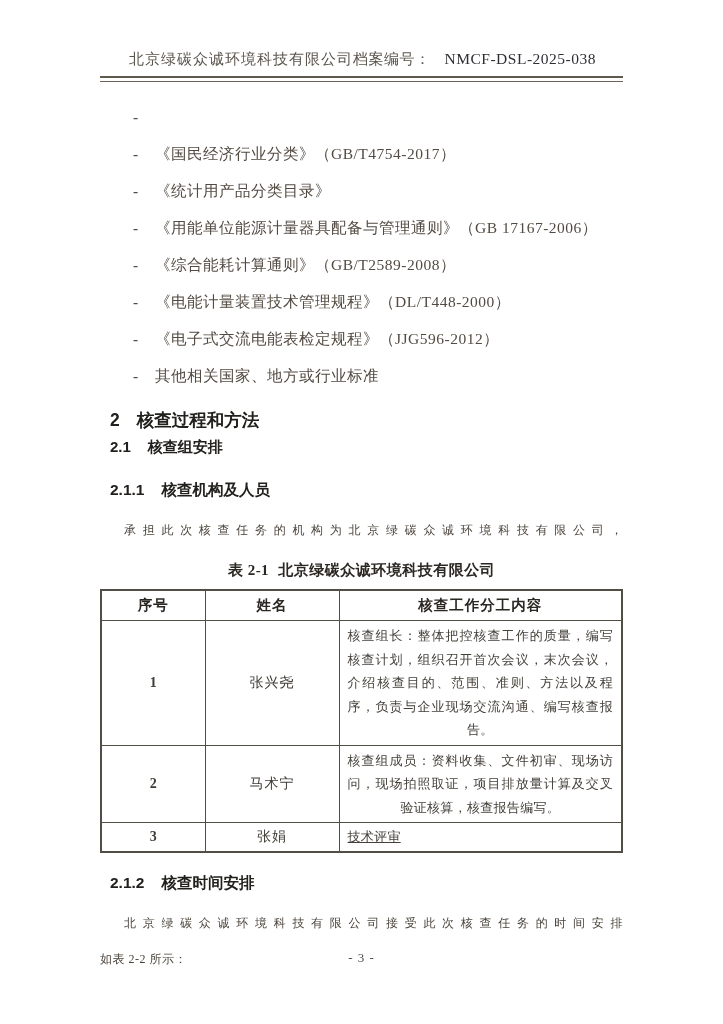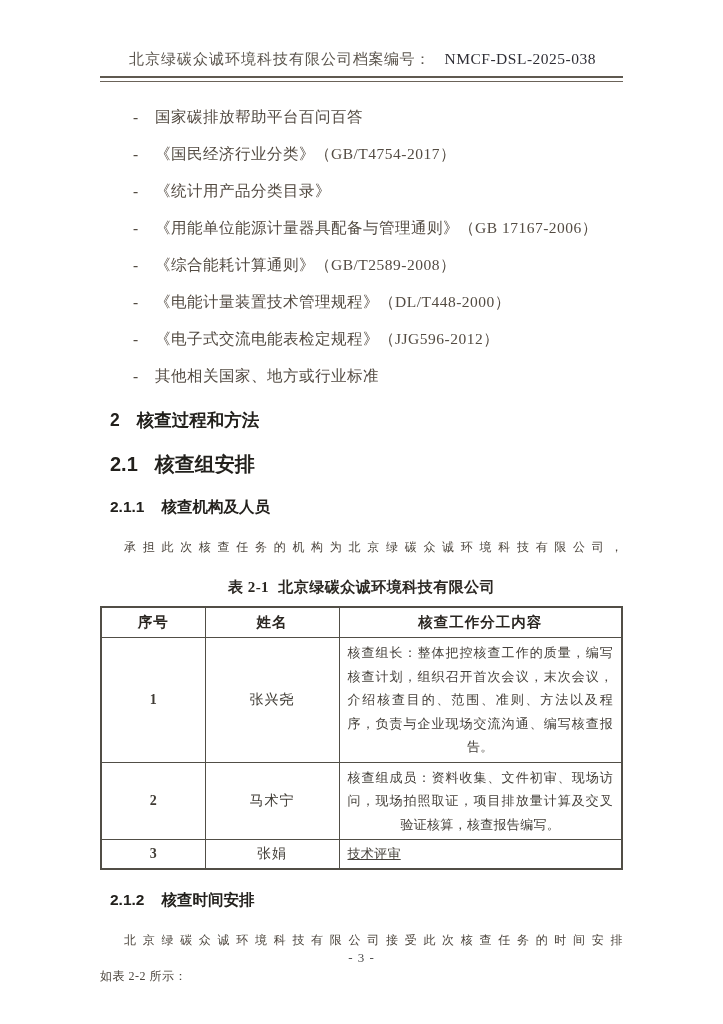--- a/index.html
+++ b/index.html
@@ -38,21 +38,21 @@
     line-height:37px;font-size:15.5px;color:#534b42;
     padding-left:33px;letter-spacing:0.5px;
   }
   .dash{width:22px;font-weight:bold;color:#534b42;flex:0 0 22px;}
   
   .h-l1,.h-l2,.h-l3{
     font-family:"Liberation Sans","DejaVu Sans",sans-serif;
     font-weight:bold;color:#22201c;margin:0 0 0 10px;
   }
   .h-l1{font-size:17.5px;line-height:28px;margin-top:12px;}
-  .h-l2{font-size:20px;line-height:26px;margin-top:17px;}
+  .h-l2{font-size:15px;line-height:26px;}
   .h-l3{font-size:15.5px;line-height:26px;margin-top:17px;}
   .h-num{display:inline-block;margin-right:17px;letter-spacing:0;}
   
   .para{margin:9px 0 0 0;font-size:12px;color:#4b443c;}
   .para .ln{line-height:36px;letter-spacing:0.5px;}
   .ln-first{
     text-indent:2em;
     text-align:justify;text-align-last:justify;
   }
   
@@ -100,21 +100,20 @@
       </span>
     </div>
     <div class="hdr-rule"></div>
   </div>
 
   <div class="main">
 
     <ul class="refs">
       <li>
           <span class="dash">-</span>
-          <span>国家碳排放帮助平台百问百答</span>
         </li>
       <li>
           <span class="dash">-</span>
           <span>《国民经济行业分类》（GB/T4754-2017）</span>
         </li>
       <li>
           <span class="dash">-</span>
           <span>《统计用产品分类目录》</span>
         </li>
       <li>

